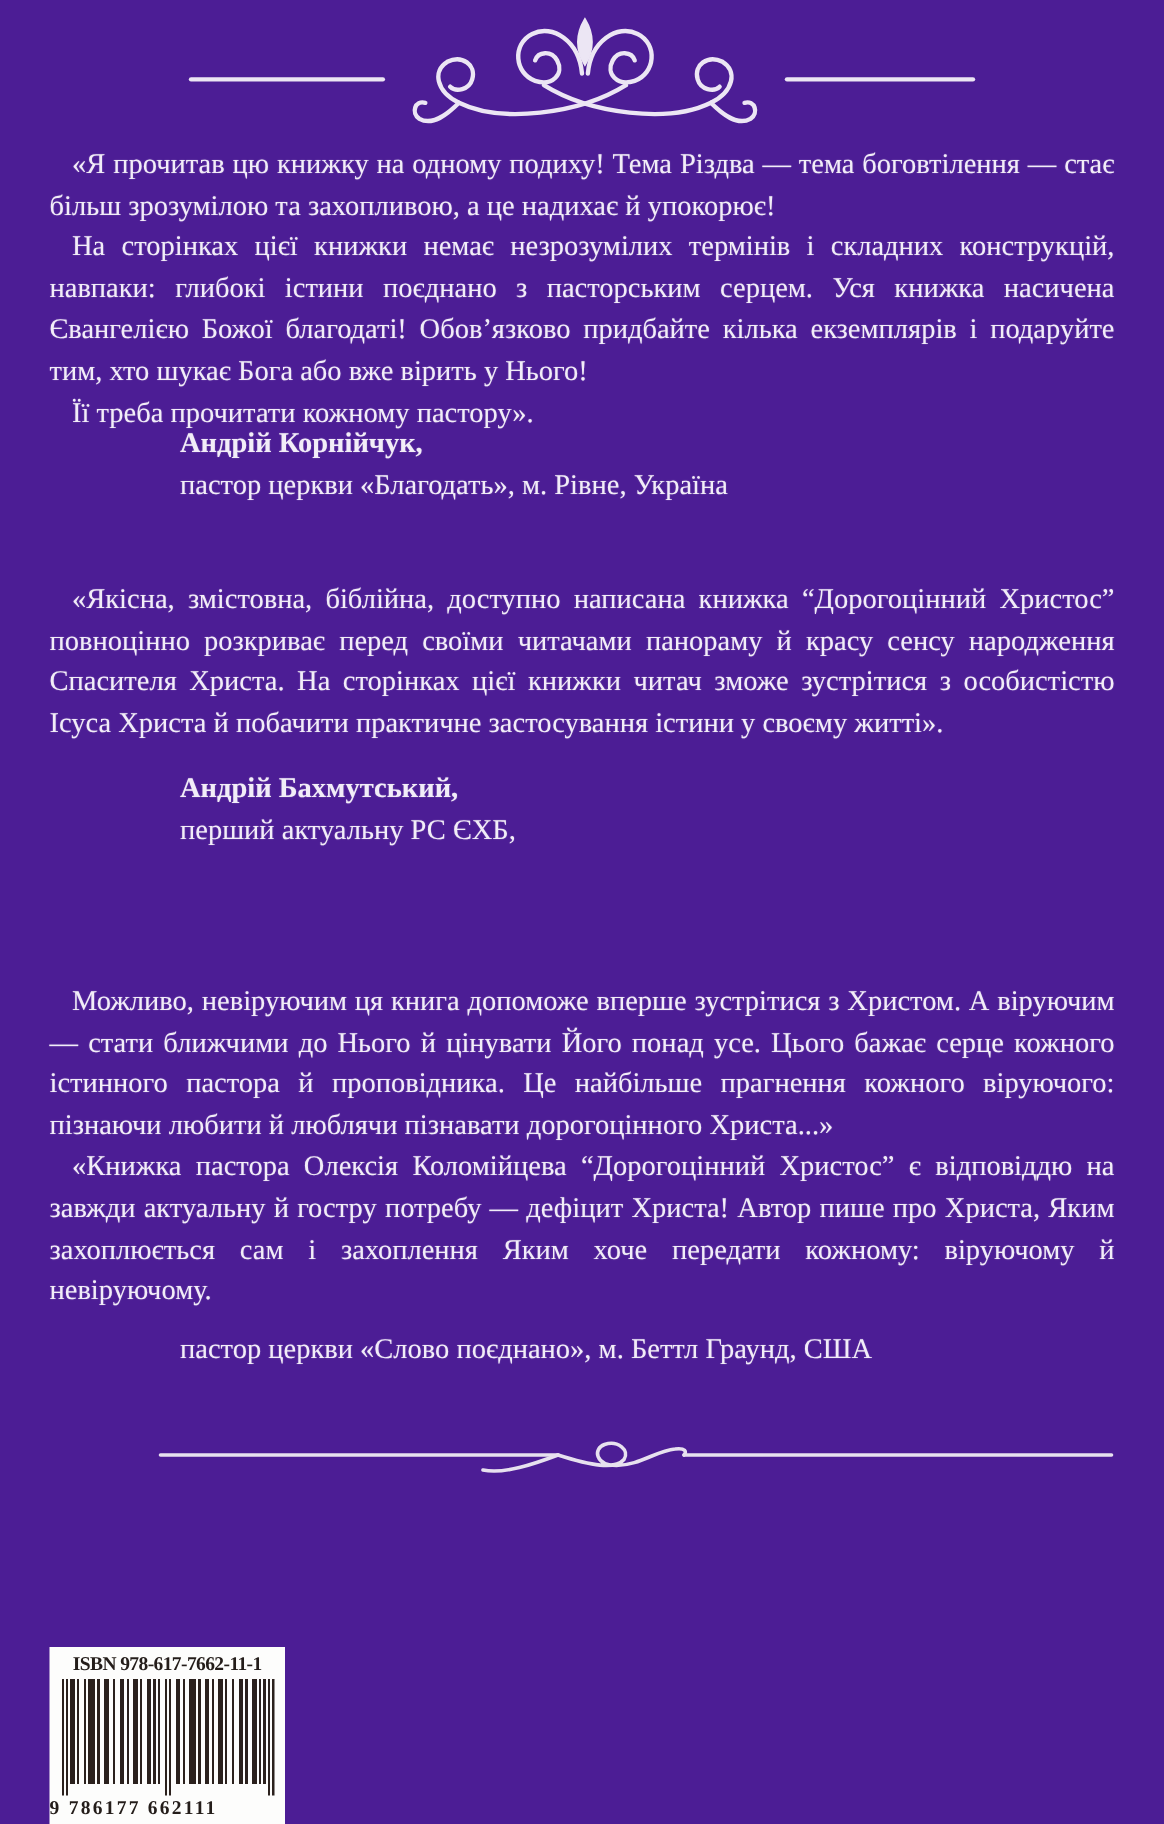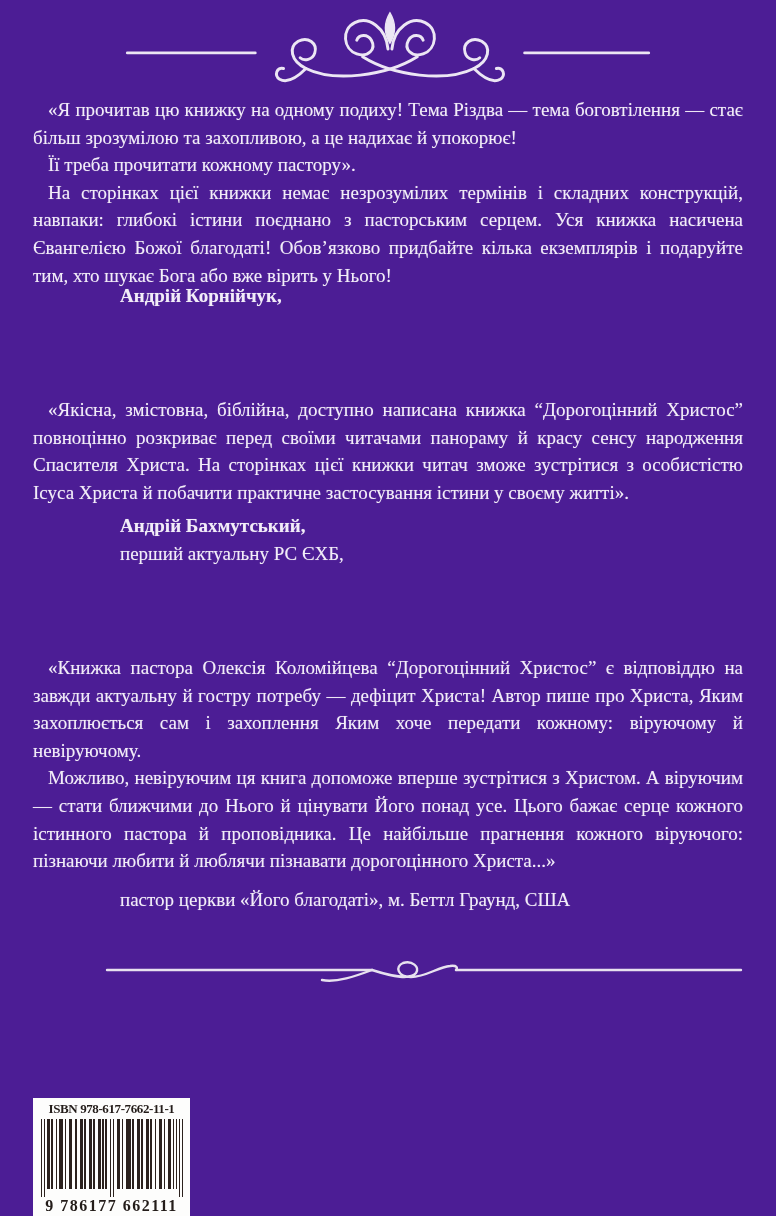--- a/index.html
+++ b/index.html
@@ -33,22 +33,22 @@
     box-sizing:border-box;
     padding-top:2px;
   }
   .isbn{
     font-size:13px;font-weight:bold;letter-spacing:-0.4px;
     color:#241d1a;text-align:center;margin:1px 0 0 0;
     white-space:nowrap;
   }
   .bars{display:block;margin:2px auto 0 auto;width:142px;height:78px;}
   .digits{
-    font-size:16px;font-weight:bold;letter-spacing:1.5px;
-    color:#241d1a;text-align:center;margin-top:0;
+    font-size:13px;font-weight:bold;letter-spacing:1.5px;
+    color:#241d1a;text-align:left;margin-top:0;
     white-space:nowrap;
   }
 </style>
 </head>
 <body>
 
 <div class="page">
 
   <svg class="ornament-top" viewBox="0 0 540 84" xmlns="http://www.w3.org/2000/svg">
     <g stroke="#ece6f4" stroke-width="3" fill="none" stroke-linecap="round">
@@ -63,41 +63,42 @@
       <g transform="translate(544 0) scale(-1 1)">
         <path d="M270 42 C268 20 250 8 236 15 C222 22 224 42 238 47 C250 51 258 42 253 33 C249 26 240 27 238 33"></path>
         <path d="M300 50 C268 70 214 76 186 62 C170 54 168 40 178 34 C188 29 198 36 195 46 C193 53 184 55 180 51"></path>
         <path d="M186 62 C178 70 168 78 159 73 C153 69 156 60 163 62"></path>
       </g>
     </g>
   </svg>
 
   <div class="quote" style="top:96px">
     <p>«Я прочитав цю книжку на одному подиху! Тема Різдва — тема боговтілення — стає більш зрозумілою та захопливою, а це надихає й упокорює!</p>
+    <p>На сторінках цієї книжки немає незрозумілих термінів і складних конструкцій, навпаки: глибокі істини поєднано з пасторським серцем. Уся книжка насичена Євангелією Божої благодаті! Обов’язково придбайте кілька екземплярів і подаруйте тим, хто шукає Бога або вже вірить у Нього!</p>
     <p>Її треба прочитати кожному пастору».</p>
-    <p>На сторінках цієї книжки немає незрозумілих термінів і складних конструкцій, навпаки: глибокі істини поєднано з пасторським серцем. Уся книжка насичена Євангелією Божої благодаті! Обов’язково придбайте кілька екземплярів і подаруйте тим, хто шукає Бога або вже вірить у Нього!</p>
   </div>
   <div class="attribution" style="top:282px">
     <div class="name">Андрій Корнійчук,</div>
+    <div>пастор церкви «Благодать», м. Рівне, Україна</div>
   </div>
 
-  <div class="quote" style="top:396px">
+  <div class="quote" style="top:386px">
     <p>«Якісна, змістовна, біблійна, доступно написана книжка “Дорогоцінний Христос” повноцінно розкриває перед своїми читачами панораму й красу сенсу народження Спасителя Христа. На сторінках цієї книжки читач зможе зустрітися з особистістю Ісуса Христа й побачити практичне застосування істини у своєму житті».</p>
   </div>
   <div class="attribution" style="top:512px">
     <div class="name">Андрій Бахмутський,</div>
     <div>перший актуальну РС ЄХБ,</div>
   </div>
 
   <div class="quote" style="top:654px">
+    <p>Можливо, невіруючим ця книга допоможе вперше зустрітися з Христом. А віруючим — стати ближчими до Нього й цінувати Його понад усе. Цього бажає серце кожного істинного пастора й проповідника. Це найбільше прагнення кожного віруючого: пізнаючи любити й люблячи пізнавати дорогоцінного Христа...»</p>
     <p>«Книжка пастора Олексія Коломійцева “Дорогоцінний Христос” є відповіддю на завжди актуальну й гостру потребу — дефіцит Христа! Автор пише про Христа, Яким захоплюється сам і захоплення Яким хоче передати кожному: віруючому й невіруючому.</p>
-    <p>Можливо, невіруючим ця книга допоможе вперше зустрітися з Христом. А віруючим — стати ближчими до Нього й цінувати Його понад усе. Цього бажає серце кожного істинного пастора й проповідника. Це найбільше прагнення кожного віруючого: пізнаючи любити й люблячи пізнавати дорогоцінного Христа...»</p>
   </div>
   <div class="attribution" style="top:886px">
-    <div>пастор церкви «Його благодаті», м. Беттл Граунд, США</div>
+    <div>пастор церкви «Слово поєднано», м. Беттл Граунд, США</div>
   </div>
 
   <svg class="ornament-divider" viewBox="0 0 640 34" xmlns="http://www.w3.org/2000/svg">
     <g stroke="#e7e1ef" stroke-width="2.4" fill="none" stroke-linecap="round">
       <path d="M3 16 H268"></path>
       <path d="M352 16 H637"></path>
       <path d="M268 16 C252 22 232 29 218 26"></path>
       <path d="M268 16 C290 23 306 26 312 19 C316 13 308 6 299 9 C291 12 293 23 307 23 C322 23 334 13 346 12 C353 11 354 14 352 16"></path>
     </g>
   </svg>

